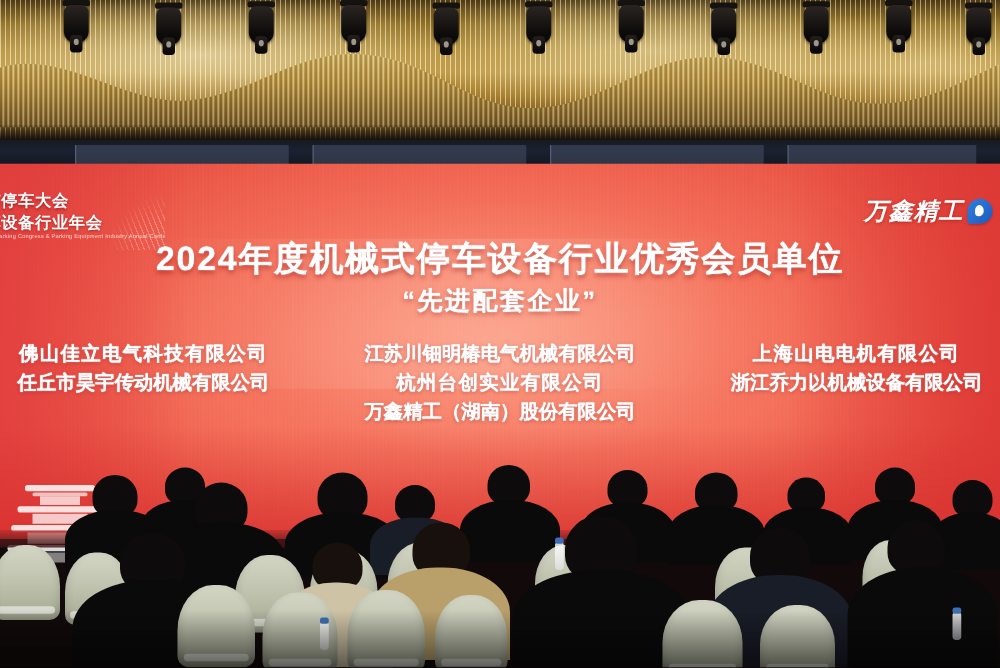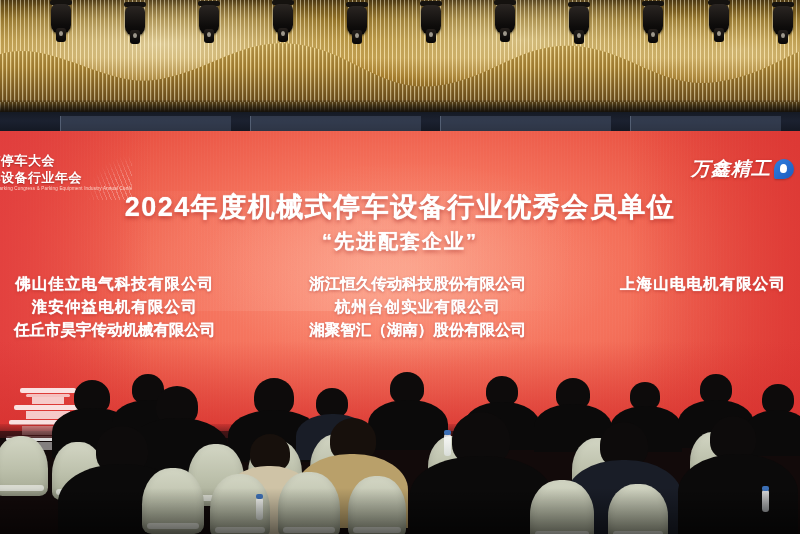--- a/index.html
+++ b/index.html
@@ -247,32 +247,32 @@
 
   <div class="award">
     <div class="title">2024年度机械式停车设备行业优秀会员单位</div>
     <div class="subtitle">“先进配套企业”</div>
   </div>
 
   <div class="cols">
 
     <div class="col c1">
       <div class="name">佛山佳立电气科技有限公司</div>
-      <div class="name">淮安仲益电机有限公司</div>
       <div class="name tight">任丘市昊宇传动机械有限公司</div>
     </div>
 
     <div class="col c2">
-      <div class="name tight">浙江恒久传动科技股份有限公司</div>
+      <div class="name tight">江苏川钿明椿电气机械有限公司</div>
       <div class="name">杭州台创实业有限公司</div>
-      <div class="name tight">湘聚智汇（湖南）股份有限公司</div>
+      <div class="name tight">万鑫精工（湖南）股份有限公司</div>
     </div>
 
     <div class="col c3">
       <div class="name">上海山电电机有限公司</div>
+      <div class="name tight">浙江乔力以机械设备有限公司</div>
     </div>
 
   </div>
 
   <div class="tower">
     <div class="roof" style="left:14px;top:0;width:56px;height:5px;"></div>
     <div class="roof" style="left:20px;top:6px;width:44px;height:3px;opacity:.8;"></div>
     <div class="body" style="left:26px;top:9px;width:32px;height:7px;"></div>
     <div class="roof" style="left:8px;top:17px;width:68px;height:5px;"></div>
     <div class="body" style="left:20px;top:23px;width:44px;height:8px;"></div>

